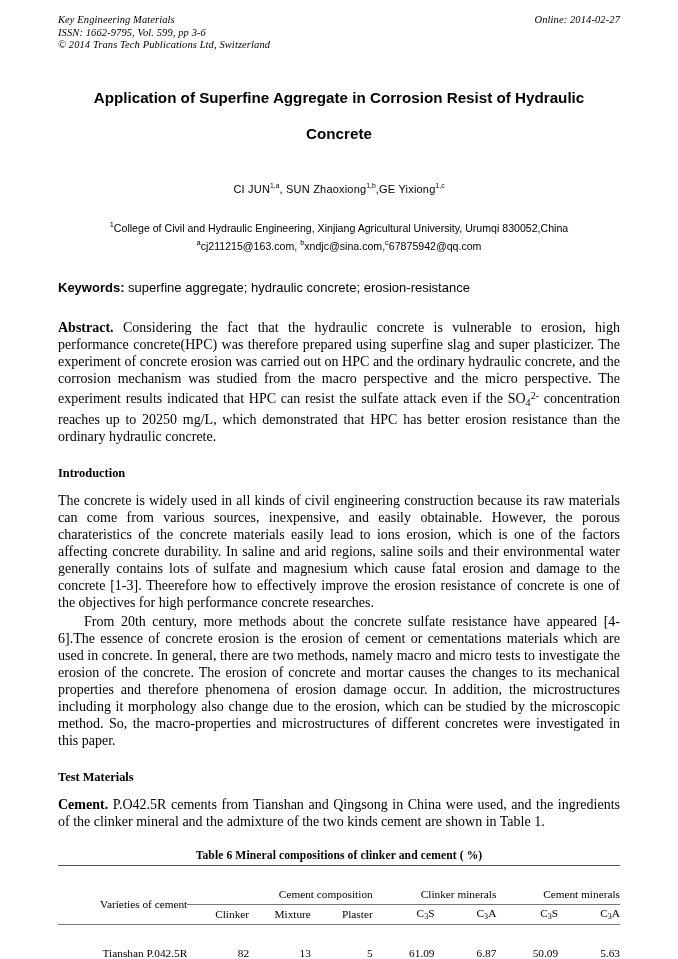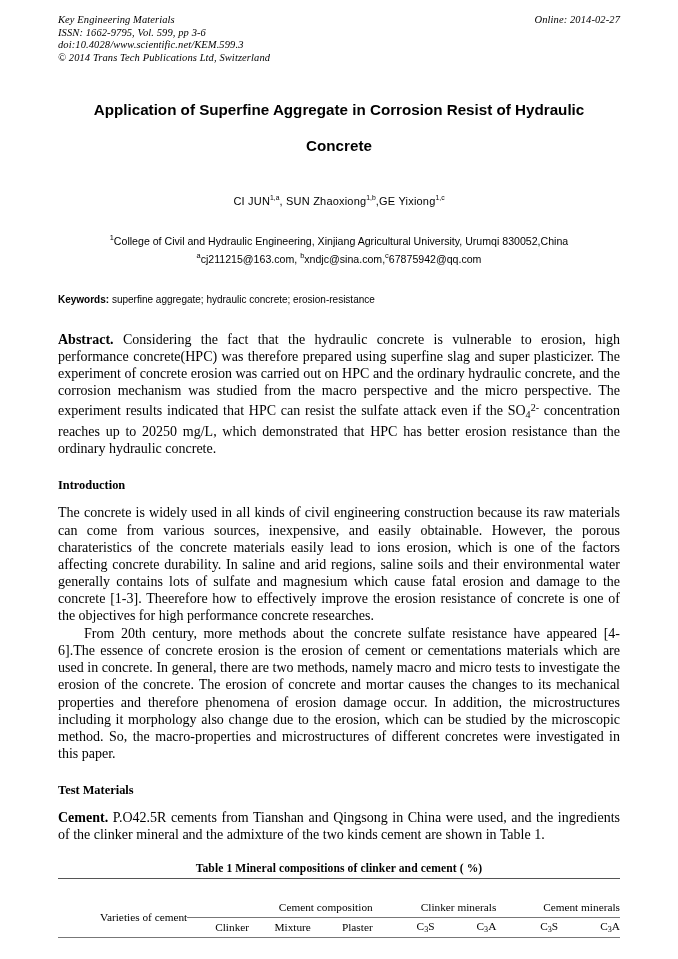--- a/index.html
+++ b/index.html
@@ -76,21 +76,21 @@
     font-size: 10.6px;
     text-align: center;
     margin-top: 1px;
     line-height: 14px;
   }
   .emails sup { font-size: 70%; vertical-align: super; }
 
   
   .keywords {
     font-family: "Liberation Sans", "DejaVu Sans", sans-serif;
-    font-size: 10px;
+    font-size: 13px;
     margin-top: 28px;
     line-height: 14px;
   }
   .keywords .kw-label { font-weight: bold; }
 
   
   .para {
     font-size: 14px;
     line-height: 17.1px;
     text-align: justify;
@@ -157,21 +157,20 @@
   sub.chem { font-size: 72%; vertical-align: -0.22em; }
 </style>
 </head>
 <body>
 
 <div class="page">
 
   <div class="masthead">
     <div class="line">Key Engineering Materials</div>
     <div class="line">ISSN: 1662-9795, Vol. 599, pp 3-6</div>
-    <div class="line">doi:10.4028/www.scientific.net/KEM.599.3</div>
     <div class="line">© 2014 Trans Tech Publications Ltd, Switzerland</div>
     <div class="online">Online: 2014-02-27</div>
   </div>
 
   <div class="title">Application of Superfine Aggregate in Corrosion Resist of Hydraulic Concrete</div>
 
   <div class="authors">
     <span>CI JUN</span><sup>1,a</sup><span>, </span><span>SUN Zhaoxiong</span><sup>1,b</sup><span>,</span><span>GE Yixiong</span><sup>1,c</sup>
   </div>
 
@@ -184,21 +183,21 @@
   <p class="para abstract"><span class="lead">Abstract.</span><span> Considering the fact that  the hydraulic concrete is vulnerable to erosion, high performance concrete(HPC) was therefore prepared using superfine slag and super plasticizer. The experiment of concrete erosion was carried out on HPC and the ordinary hydraulic concrete, and the corrosion mechanism was studied from the macro perspective and the micro perspective. The experiment results indicated that HPC can resist the sulfate attack even if the SO</span><sub>4</sub><sup>2-</sup><span> concentration reaches up to 20250 mg/L, which demonstrated that HPC has better erosion resistance than the ordinary hydraulic concrete.</span></p>
 
   <h2 class="section">Introduction</h2>
   <p class="para after-head">The concrete is widely used in all kinds of civil engineering construction because its raw materials can come from various sources, inexpensive, and easily obtainable. However, the porous charateristics of the concrete materials easily lead to ions erosion, which is one of the factors affecting concrete durability. In saline and arid regions, saline soils and their environmental water generally contains lots of sulfate and magnesium  which cause fatal erosion and damage to the concrete [1-3]. Theerefore how to effectively improve the erosion resistance of concrete is one of the objectives for high performance concrete researches.</p>
   <p class="para indent">From 20th century, more methods about the concrete sulfate resistance have appeared [4-6].The essence of concrete erosion is the erosion of cement or cementations materials which are used in concrete. In general, there are two methods, namely macro and micro tests  to investigate the erosion of  the concrete. The erosion of concrete and mortar causes the changes to its mechanical properties and therefore phenomena of erosion damage occur. In addition, the  microstructures including it morphology also change due to the erosion, which can be studied by the microscopic method. So, the macro-properties and microstructures of different concretes were investigated in this paper.</p>
 
   <h2 class="section">Test Materials</h2>
   <p class="para cement"><span class="lead">Cement.</span><span> P.O42.5R cements from Tianshan and Qingsong in China were used, and the ingredients of the clinker mineral and the admixture of the two kinds cement are shown in Table 1.</span></p>
 
   <div class="table-wrap">
-    <div class="table-caption">Table 1  Mineral compositions of  clinker and cement ( %)</div>
+    <div class="table-caption">Table 6  Mineral compositions of  clinker and cement ( %)</div>
     <table class="mintable">
       <colgroup>
         <col class="col-var">
           <col class="col-n">
           <col class="col-n">
           <col class="col-n">
         <col class="col-n">
           <col class="col-n">
           <col class="col-n">
           <col class="col-n">

